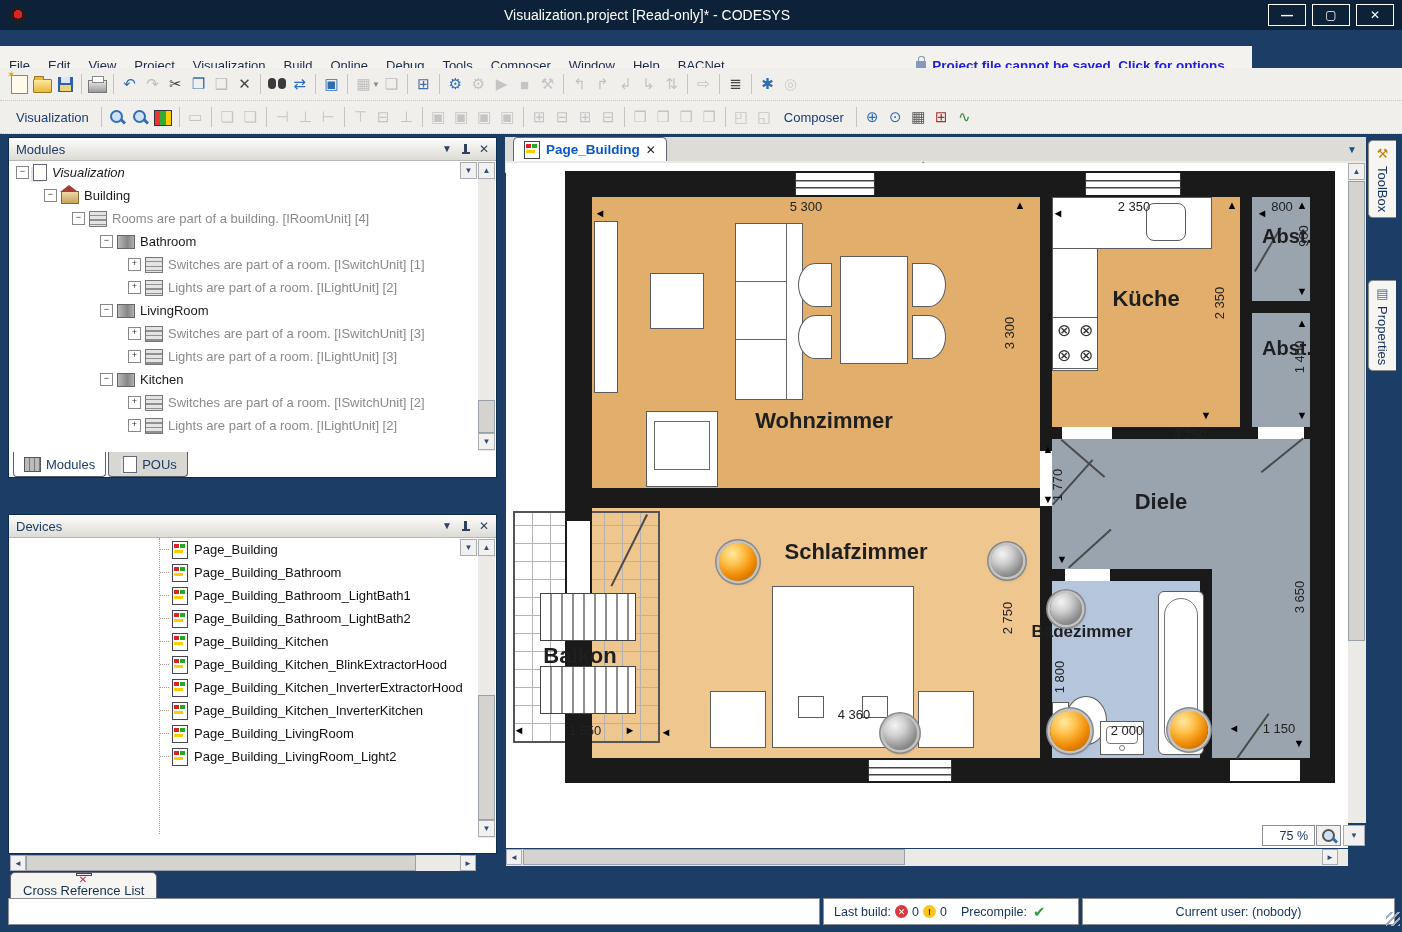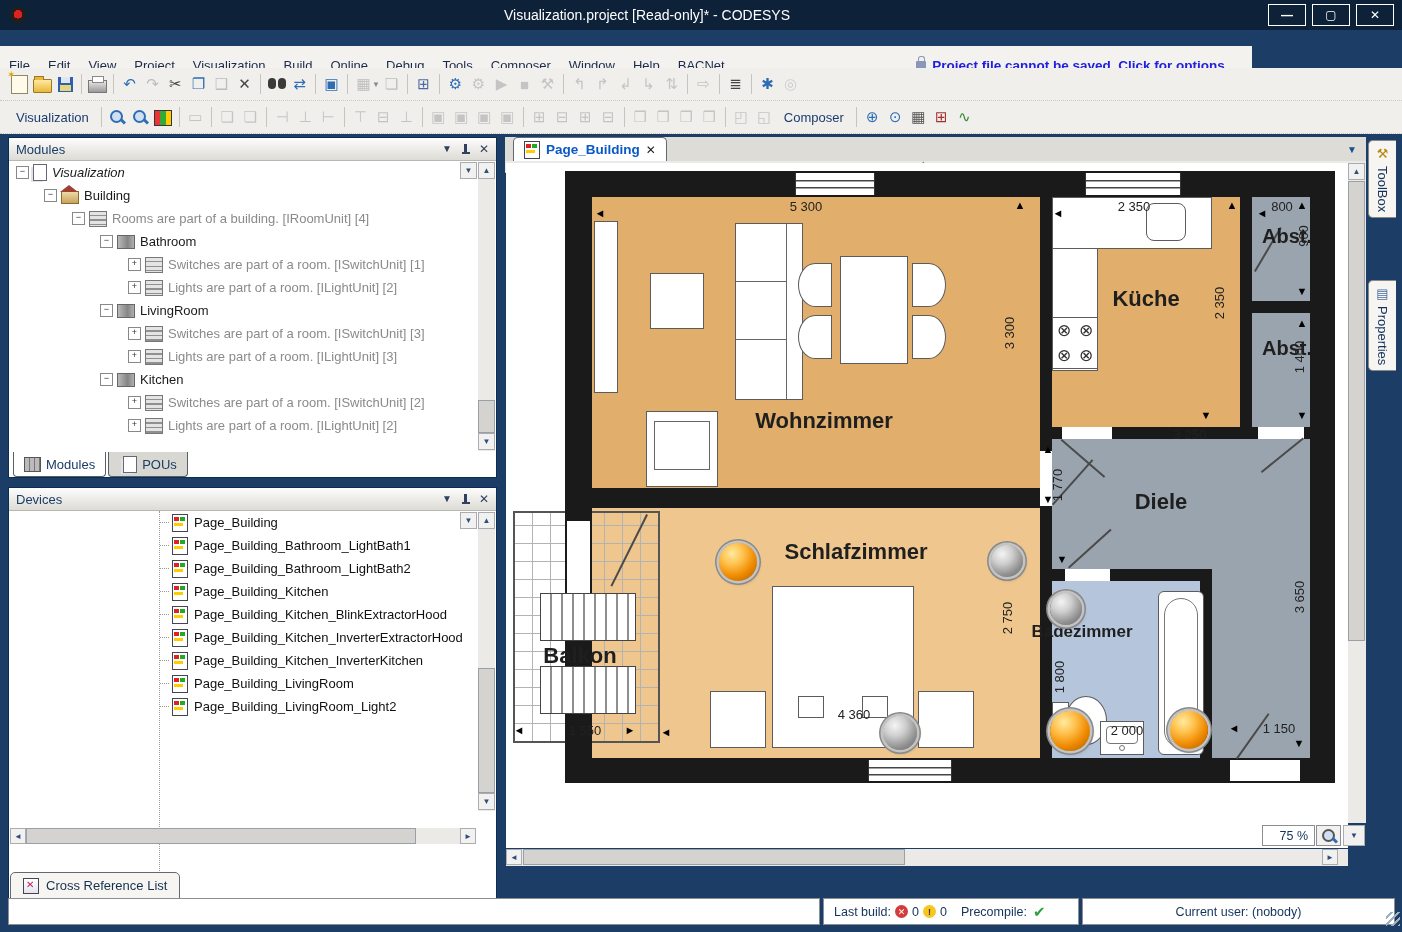--- a/index.html
+++ b/index.html
@@ -172,21 +172,21 @@
     border:1px solid #8a8f96;box-sizing:border-box;display:flex;align-items:center;justify-content:center;}
   #vdown{left:1343px;top:825px;width:22px;height:21px;}
   
   #sidestrip{position:absolute;left:1366px;top:134px;width:36px;height:735px;background:#1c3e66;}
   .sidetab{position:absolute;left:2px;width:28px;background:#f6f5f2;border:1px solid #888;border-right:none;
     border-radius:5px 0 0 5px;display:flex;flex-direction:column;align-items:center;padding:5px 0;gap:5px;box-sizing:border-box;}
   .sidetab .vtext{writing-mode:vertical-rl;font-size:13px;color:#13325c;}
   .sidetab .sicon{font-size:13px;}
   
   #xreftab{position:absolute;left:10px;top:872px;height:25px;background:#f6f5f2;border:1px solid #667;
-    border-radius:5px 5px 0 0;display:flex;align-items:center;gap:7px;padding:0 12px;font-size:13px;color:#15304f;}
+    border-radius:5px 5px 0 0;display:flex;align-items:center;gap:7px;padding:0 12px;font-size:13px;color:#15304f;flex-direction:column;}
   .xref-ic{width:14px;height:14px;border:1px solid #445;background:
     linear-gradient(#fff,#e4e4ee);position:relative;}
   .xref-ic::after{content:"✕";position:absolute;left:2px;top:0px;color:#c2185b;font-size:10px;font-weight:bold;}
   .statbox{position:absolute;top:898px;height:27px;background:#fff;border:1px solid #8a8f96;
     box-sizing:border-box;display:flex;align-items:center;font-size:12.5px;color:#13325c;}
   .st-ic{width:13px;height:13px;border-radius:50%;display:inline-flex;align-items:center;
     justify-content:center;font-size:9px;font-weight:bold;margin:0 4px;}
   .st-err{background:#d63b3b;color:#fff;}
   .st-warn{background:#f7c71f;color:#433;}
   .st-ok{color:#2e9e3e;font-weight:bold;font-size:15px;margin-left:6px;}
@@ -415,34 +415,38 @@
         <span class="i-cubes"></span>
         <span>Modules</span>
       </div>
       <div class="ptab">
         <span class="i-doc"></span>
         <span>POUs</span>
       </div>
     </div>
 </div>
 
-<div class="panel" style="left:8px;top:487px;width:489px;height:436px;text-align:right;">
+<div class="panel" style="left:8px;top:514px;width:489px;height:340px;text-align:right;">
   <div class="phead">
     <span>Devices</span>
     <span class="phbtns">
       <span class="ph-ico">▼</span>
       <span class="pin"></span>
       <span class="ph-ico" style="font-size:12px;font-weight:bold;">✕</span>
     </span>
   </div>
   <div id="devlist">
       <div class="dotline"></div>
       <div class="drow">
         <span class="pgicon"></span>
         <span class="lbl">Page_Building</span>
+      </div>
+      <div class="drow">
+        <span class="pgicon"></span>
+        <span class="lbl">Page_Building_Bathroom</span>
       </div>
       <div class="drow">
         <span class="pgicon"></span>
         <span class="lbl">Page_Building_Bathroom_LightBath1</span>
       </div>
       <div class="drow">
         <span class="pgicon"></span>
         <span class="lbl">Page_Building_Bathroom_LightBath2</span>
       </div>
       <div class="drow">

